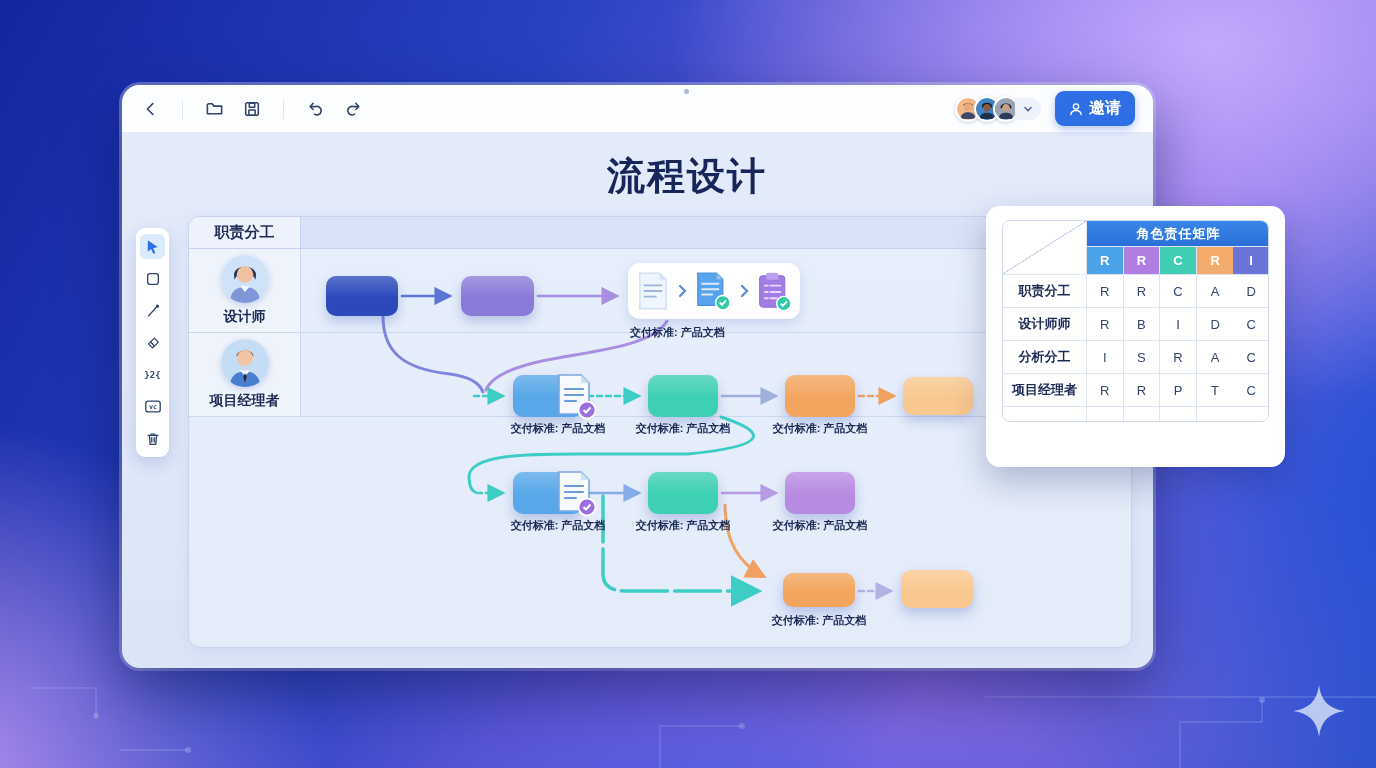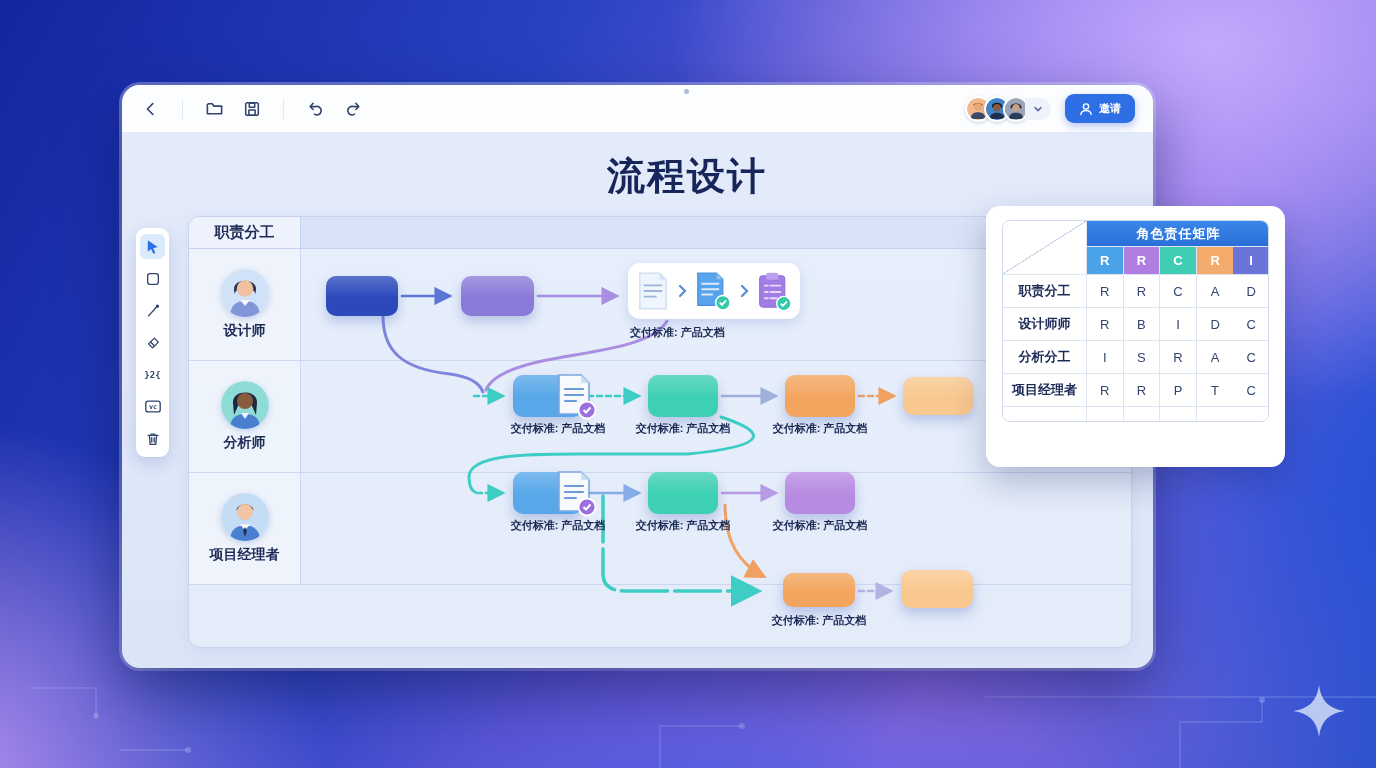--- a/index.html
+++ b/index.html
@@ -33,21 +33,21 @@
   .tb-sep { width:1px; height:20px; background:#e2e7f2; margin:0 4px; }
   .tb-btn { width:22px; height:22px; display:flex; align-items:center; justify-content:center; cursor:pointer; }
   .tb-btn svg { stroke:#33456e; fill:none; stroke-width:1.7; stroke-linecap:round; stroke-linejoin:round; }
   .win-header .spacer { flex:1; }
   .avatars { display:flex; align-items:center; }
   .avatar { width:26px; height:26px; border-radius:50%; border:2px solid #fff; margin-left:-7px;
     overflow:hidden; box-shadow:0 1px 3px rgba(40,60,120,.25); cursor:pointer; }
   .avatar:first-child { margin-left:0; }
   .av-chevron { width:26px; height:22px; background:#eef2fb; border-radius:0 11px 11px 0; margin-left:-4px;
     display:flex; align-items:center; justify-content:center; cursor:pointer; }
-  .invite-btn { display:flex; align-items:center; gap:6px; color:#fff; font-size:11px; font-weight:bold;
+  .invite-btn { display:flex; align-items:center; gap:6px; color:#fff; font-size:16px; font-weight:bold;
     border:none; border-radius:9px; padding:7px 14px; margin-left:14px; cursor:pointer;
     box-shadow:0 3px 8px rgba(40,90,220,.35); }
 
   
   .canvas-title { position:absolute; left:455px; top:66px; width:220px; text-align:center;
     font-size:38px; font-weight:800; color:#16265a; letter-spacing:2px; z-index:6; }
 
   
   .toolbox { position:absolute; left:14px; top:143px; width:33px; padding:6px 0;
     background:#ffffff; border-radius:9px; box-shadow:0 6px 16px rgba(60,90,180,.22);
@@ -59,21 +59,21 @@
 
   
   .board { position:absolute; left:66px; top:131px; width:944px; height:432px;
     border:1.5px solid #c6d3ee; border-radius:12px; background:rgba(238,243,253,.45);
     box-shadow:0 4px 14px rgba(90,120,200,.10); z-index:5; }
   .board-header { height:32px; display:flex; border-bottom:1px solid #c6d3ee; }
   .bh-left { width:112px; background:#eef2fc; border-right:1px solid #c6d3ee;
     border-top-left-radius:11px; display:flex; align-items:center; justify-content:center;
     font-size:15px; font-weight:bold; color:#1d2b56; }
   .bh-right { flex:1; background:#d9e3f7; border-top-right-radius:11px; }
-  .lane { height:112px; display:flex; border-bottom:1px solid #ccd8f0; }
+  .lane { height:84px; display:flex; border-bottom:1px solid #ccd8f0; }
   .lane:last-child { border-bottom:none; }
   .lane-label { width:112px; border-right:1px solid #ccd8f0; background:rgba(246,249,254,.55);
     display:flex; flex-direction:column; align-items:center; justify-content:center; gap:5px; }
   .lane-name { font-size:14px; font-weight:bold; color:#1e2c58; }
   .lane-avatar { width:48px; height:48px; border-radius:50%; overflow:hidden;
     box-shadow:0 2px 6px rgba(60,90,180,.25); }
   .lane-flow { flex:1; }
 
   
   .flow-svg { position:absolute; left:0; top:0; width:1031px; height:583px; z-index:5; pointer-events:none; }
@@ -266,35 +266,20 @@
         <div class="lane-avatar">
           <svg viewBox="0 0 48 48" width="48" height="48">
               <circle cx="24" cy="24" r="24" fill="#cfe2f8"></circle>
               <path d="M13,20 C13,9 35,9 35,20 L34.5,25 C31,15 17,15 13.5,25 Z" fill="#2a3350"></path>
               <circle cx="24" cy="19.5" r="8.3" fill="#f0c0a0"></circle>
               <path d="M9,48 C9,36 15.5,32 24,32 C32.5,32 39,36 39,48 Z" fill="#8096d8"></path>
               <path d="M19,31 L24,37 L29,31 Z" fill="#f4f7ff"></path>
             </svg>
         </div>
         <div class="lane-name">设计师</div>
-      </div>
-      <div class="lane-flow"></div>
-    </div>
-    <div class="lane">
-      <div class="lane-label">
-        <div class="lane-avatar">
-          <svg viewBox="0 0 48 48" width="48" height="48">
-              <circle cx="24" cy="24" r="24" fill="#8fdcd6"></circle>
-              <path d="M12,22 C11,8 37,8 36,22 L35,34 L31,25 C28,18 20,18 17,25 L13,34 Z" fill="#1f2840"></path>
-              <circle cx="24" cy="20" r="8" fill="#8a5a3c"></circle>
-              <path d="M9,48 C9,36.5 15.5,33 24,33 C32.5,33 39,36.5 39,48 Z" fill="#4a7fd0"></path>
-              <path d="M20,32 L24,38 L28,32 Z" fill="#eef3ff"></path>
-            </svg>
-        </div>
-        <div class="lane-name">分析师</div>
       </div>
       <div class="lane-flow"></div>
     </div>
     <div class="lane">
       <div class="lane-label">
         <div class="lane-avatar">
           <svg viewBox="0 0 48 48" width="48" height="48">
               <circle cx="24" cy="24" r="24" fill="#c5dcf5"></circle>
               <path d="M15.5,17.5 C16,9.5 32,9.5 32.5,17.5 C28,12.5 20,12.5 15.5,17.5 Z" fill="#3a2a20"></path>
               <circle cx="24" cy="19" r="8" fill="#f0c4a4"></circle>

